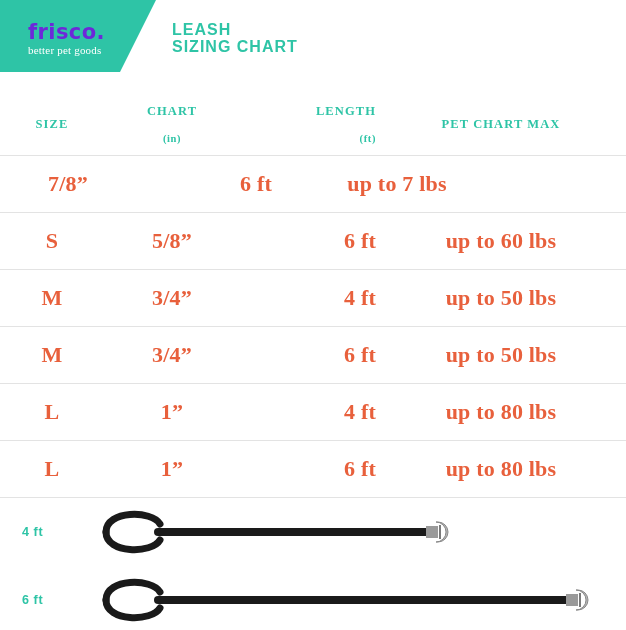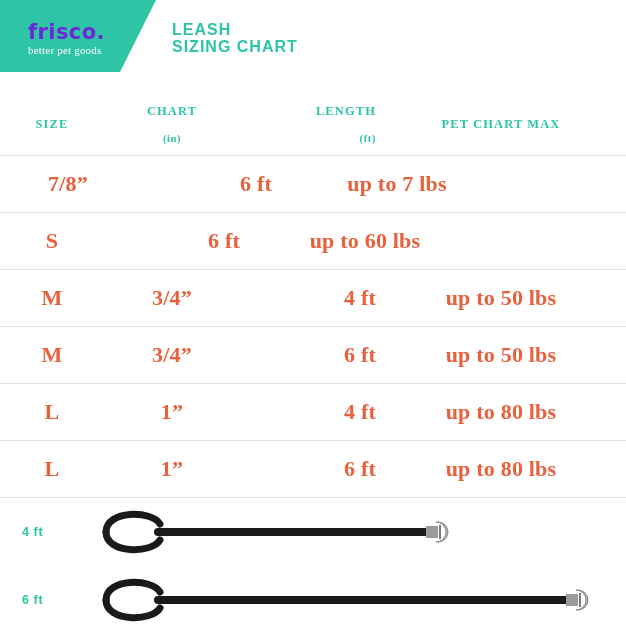--- a/index.html
+++ b/index.html
@@ -166,20 +166,21 @@
   </div>
 
   <div class="row data">
     <div class="col col-width">7/8”</div>
     <div class="col col-length">6 ft</div>
     <div class="col col-weight">up to 7 lbs</div>
   </div>
 
   <div class="row data">
     <div class="col col-size">S</div>
+    <div class="col col-width">5/8”</div>
     <div class="col col-length">6 ft</div>
     <div class="col col-weight">up to 60 lbs</div>
   </div>
 
   <div class="row data">
     <div class="col col-size">M</div>
     <div class="col col-width">3/4”</div>
     <div class="col col-length">4 ft</div>
     <div class="col col-weight">up to 50 lbs</div>
   </div>

